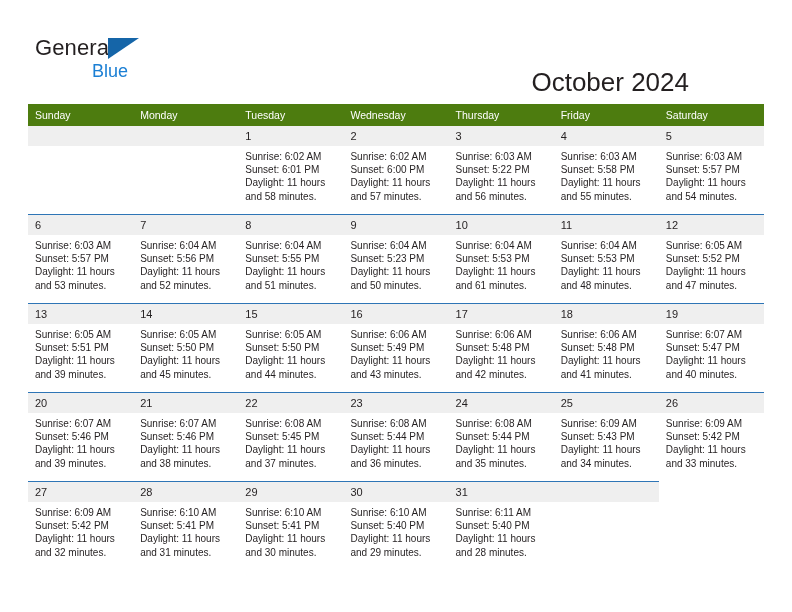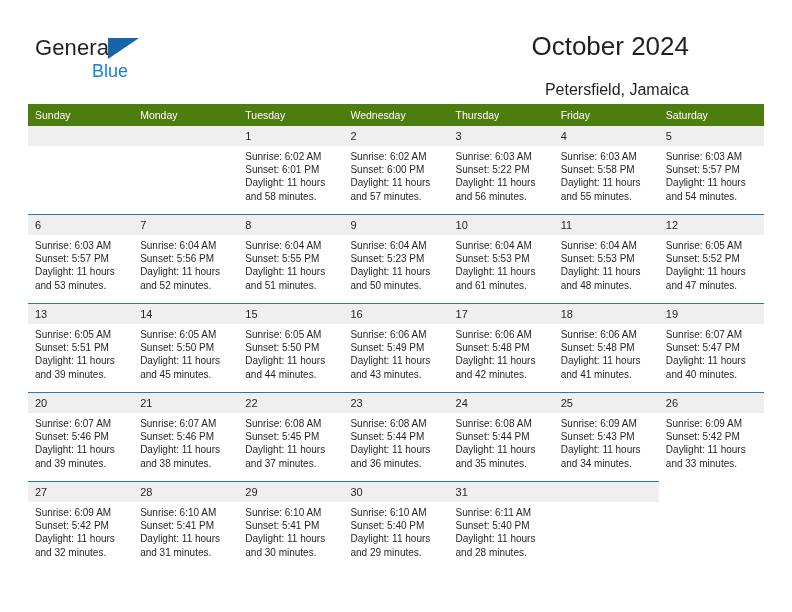--- a/index.html
+++ b/index.html
@@ -75,20 +75,21 @@
     position: absolute;
     right: 35px;
     top: 30px;
     text-align: right;
   }
   .cal-title {
     font-size: 26px;
     color: #231f20;
     line-height: 32px;
     white-space: nowrap;
+    margin-top: 36px;
   }
   .cal-sub {
     font-size: 16px;
     color: #231f20;
     line-height: 20px;
     margin-top: 18px;
     white-space: nowrap;
   }
 
   

